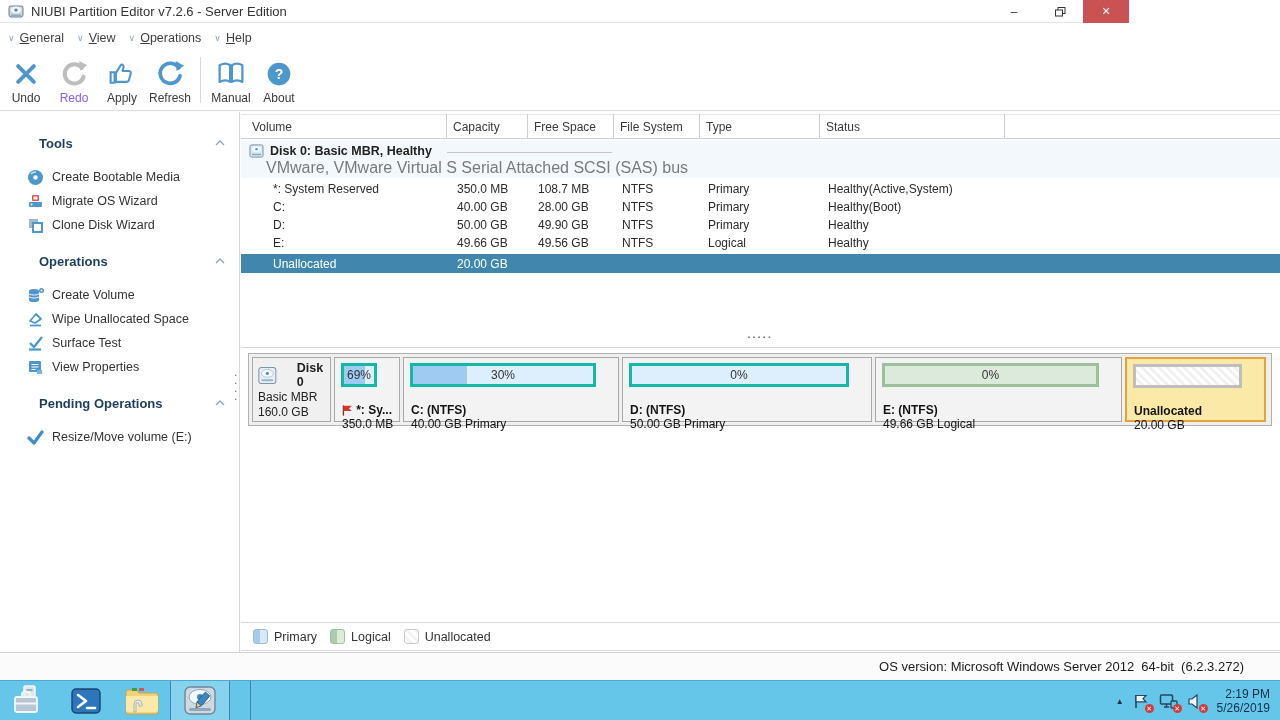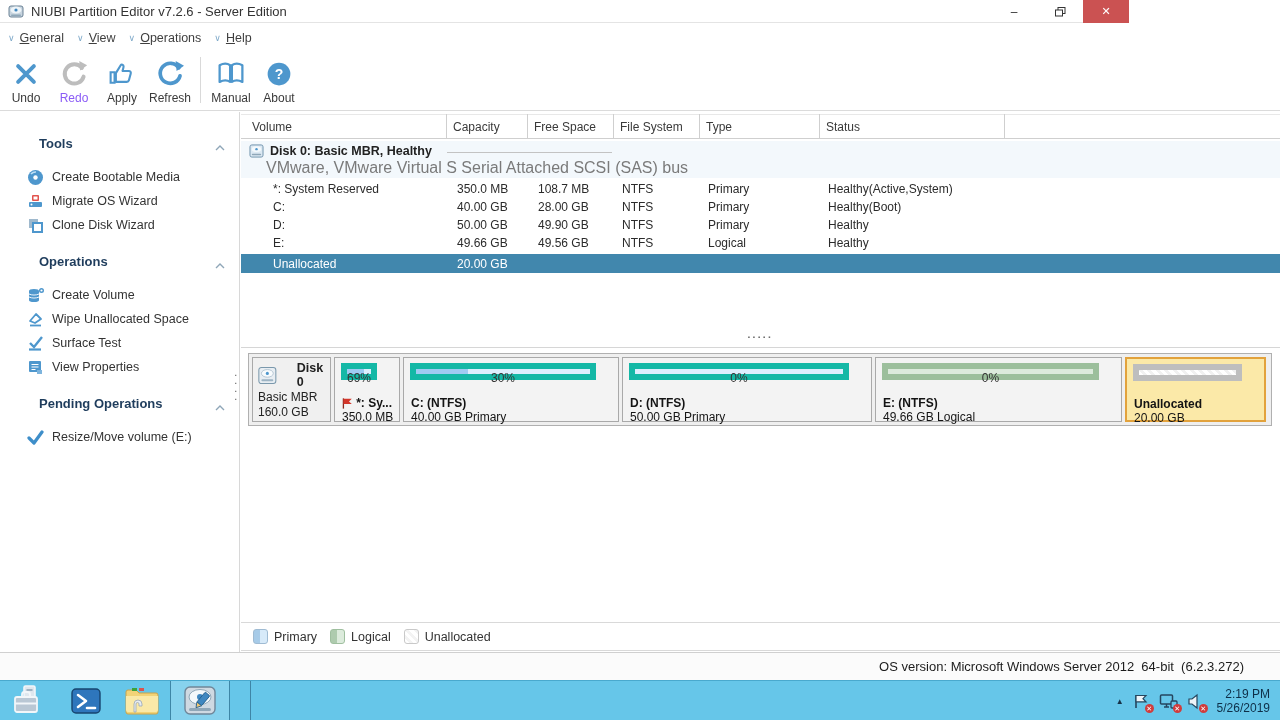--- a/index.html
+++ b/index.html
@@ -24,21 +24,21 @@
   
   .toolbar{position:absolute;left:0;top:52px;width:1280px;height:59px;background:#fff;border-bottom:1px solid #dbdbdb;display:flex;align-items:flex-start;padding-left:2px;}
   .tbtn{width:48px;height:56px;display:flex;flex-direction:column;align-items:center;justify-content:flex-start;padding-top:6px;cursor:pointer;}
   .tbtn .tico{height:32px;display:flex;align-items:center;}
   .tbtn .tlab{font-size:12px;color:#3a3a3a;margin-top:1px;}
   .tbtn.disabled .tlab{color:#8b5cf6;}
   .tsep{width:1px;height:46px;background:#d9d9d9;margin:5px 6px 0 6px;}
 
   
   .sidebar{position:absolute;left:0;top:112px;width:240px;height:540px;background:#fff;border-right:1px solid #d8d8d8;padding:23px 0 0 0;}
-  .side-h{display:flex;align-items:flex-end;height:16px;margin:0 14px 14px 39px;gap:44px;}
+  .side-h{display:flex;align-items:center;height:16px;margin:0 14px 14px 39px;gap:44px;}
   .side-h .sh-t{font-size:13px;font-weight:bold;color:#1e3c5c;flex:1;}
   .side-item{display:flex;align-items:center;height:24px;padding-left:27px;gap:8px;cursor:pointer;font-size:12.5px;color:#333;}
   .side-gap{height:16px;}
   .vsplit{position:absolute;left:233px;top:372px;font-size:5px;color:#777;letter-spacing:2px;writing-mode:vertical-rl;}
 
   
   .content{position:absolute;left:241px;top:112px;width:1039px;height:540px;background:#fff;}
   .vheader{position:absolute;left:0;top:2px;height:25px;width:1039px;display:flex;border-bottom:1px solid #cfcfcf;border-top:1px solid #e8e8e8;font-size:12px;color:#3a3a3a;align-items:center;}
   .hc{height:25px;display:flex;align-items:center;border-right:1px solid #cfcfcf;}
   .hc.c1{width:206px;padding-left:11px;}
@@ -70,21 +70,21 @@
   .paneline{position:absolute;left:0;top:235px;width:1039px;height:1px;background:#d6d6d6;}
 
   
   .diskmap{position:absolute;left:7px;top:241px;width:1024px;height:73px;background:#efefef;border:1px solid #b0b0b0;display:flex;gap:3px;padding:3px;}
   .dm-disk{width:79px;background:#f0f0f0;border:1px solid #a9a9a9;padding:3px 2px 0 5px;font-size:12px;color:#222;}
   .dm-disk .r1{display:flex;align-items:center;gap:20px;}
   .dm-disk .dname{font-weight:bold;font-size:12.5px;}
   .dm-disk .dline{margin-top:1px;}
   .dm-block{background:#f3f3f3;border:1px solid #a9a9a9;cursor:pointer;}
   .dm-block.selected{background:#fbe9a8;border:2px solid #e2a23c;}
-  .dm-bar{height:17px;margin:5px 22px 3px 6px;position:relative;border:6px solid #14b8a6;background:#ddeefd;}
+  .dm-bar{height:24px;margin:5px 22px 3px 6px;position:relative;border:3px solid #14b8a6;background:#ddeefd;}
   .dm-fill{position:absolute;left:0;top:0;bottom:0;background:#9fcbf2;}
   .logical .dm-bar{border-color:#9cbf9c;background:#dceadc;}
   .logical .dm-fill{background:#aecbae;}
   .unallocated .dm-bar{border-color:#bebebe;background:repeating-linear-gradient(45deg,#ffffff 0 3px,#f1f1f1 3px 6px);}
   .dm-pct{position:absolute;left:0;right:0;top:0;text-align:center;line-height:18px;font-size:12px;color:#333;}
   .dm-name{font-weight:bold;font-size:12px;margin:16px 7px 0 7px;color:#141414;display:flex;align-items:center;gap:3px;white-space:nowrap;overflow:hidden;}
   .dm-size{font-size:12px;margin:0 7px;color:#141414;white-space:nowrap;}
   .w-sys{width:66px;} .w-c{width:216px;} .w-d{width:250px;} .w-e{width:247px;} .w-u{width:141px;}
 
   

